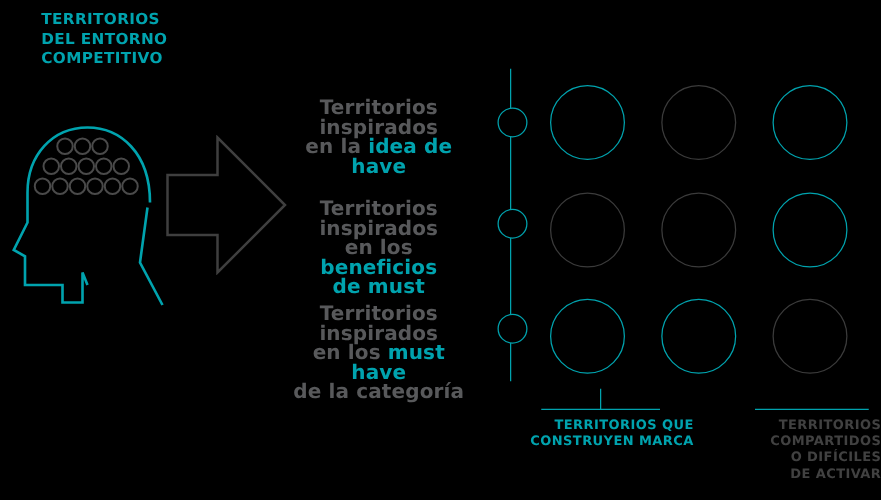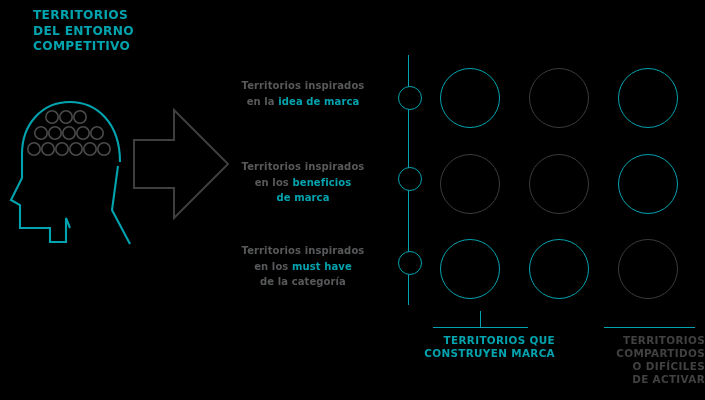--- a/index.html
+++ b/index.html
@@ -20,21 +20,21 @@
   
   #head-illustration{position:absolute;left:8px;top:92px;width:135px;height:155px;}
 
   
   #arrow{position:absolute;left:132px;top:108px;width:110px;height:112px;}
 
   
   .row-label{
     position:absolute;width:150px;left:228px;
     text-align:center;color:#58595b;font-weight:700;
-    font-size:10px;line-height:15.5px;letter-spacing:.1px;
+    font-size:16px;line-height:15.5px;letter-spacing:.1px;
   }
   .row-label .hl{color:#00a3ae;}
   #row-label-0{top:78px;}
   #row-label-1{top:159px;}
   #row-label-2{top:243px;}
 
   
   #axis-line{
     position:absolute;left:408px;top:55px;width:1.4px;height:250px;background:#00a3ae;
   }
@@ -102,27 +102,27 @@
   </div>
 
   <div id="arrow">
     <svg width="110" height="112" viewBox="0 0 110 112" fill="none" aria-hidden="true">
       <path d="M2 32 L42 32 L42 2 L96 56 L42 110 L42 80 L2 80 Z" stroke="#3f3f3f" stroke-width="2" fill="none" stroke-linejoin="miter"></path>
     </svg>
   </div>
 
   <div class="row-label" id="row-label-0">
     <span>Territorios inspirados</span><br>
-    <span>en la </span><span class="hl">idea de marca</span>
+    <span>en la </span><span class="hl">idea de have</span>
   </div>
 
   <div class="row-label" id="row-label-1">
     <span>Territorios inspirados</span><br>
     <span>en los </span><span class="hl">beneficios</span><br>
-    <span class="hl">de marca</span>
+    <span class="hl">de must</span>
   </div>
 
   <div class="row-label" id="row-label-2">
     <span>Territorios inspirados</span><br>
     <span>en los </span><span class="hl">must have</span><br>
     <span>de la categoría</span>
   </div>
 
   <div id="axis-line"></div>
   <div class="axis-node" id="axis-node-0"></div>

